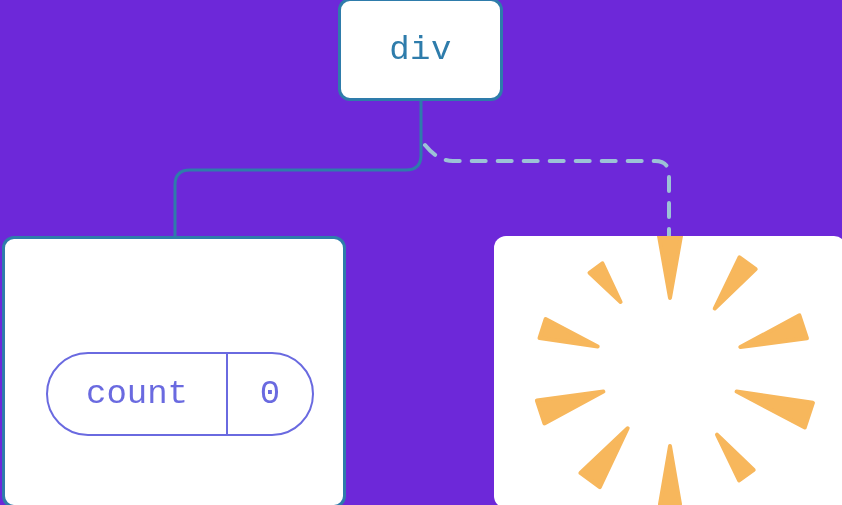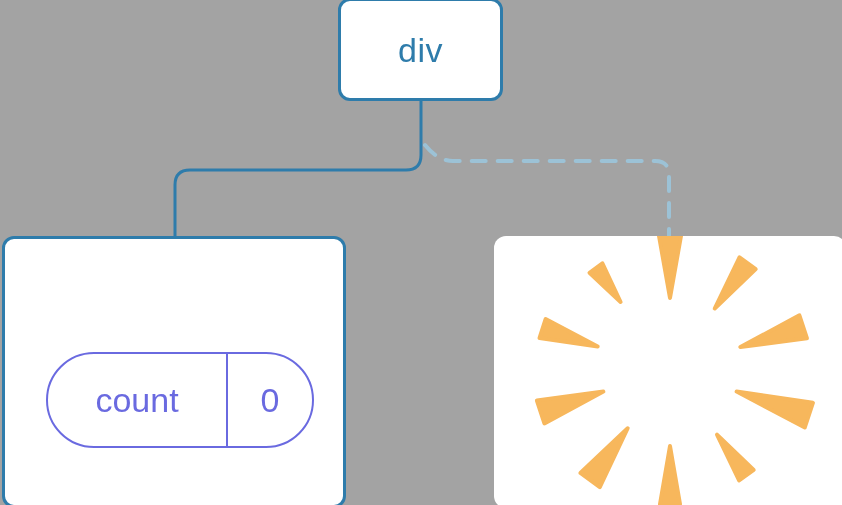--- a/index.html
+++ b/index.html
@@ -4,23 +4,23 @@
 <style>
   html, body {
     margin: 0;
     padding: 0;
     background: #ffffff;
   }
   #stage {
     position: relative;
     width: 842px;
     height: 505px;
-    background: #a3a3a3;
+    background: #6d28d9;
     overflow: hidden;
-    font-family: Liberation Sans, sans-serif;
+    font-family: Liberation Mono, monospace;
   }
 
   
   #edges {
     position: absolute;
     left: 0;
     top: 0;
     width: 842px;
     height: 505px;
     pointer-events: none;
@@ -79,21 +79,21 @@
     width: 352px;
     height: 272px;
   }
 
   
   .pill {
     position: absolute;
     left: 41px;
     top: 113px;
     width: 268px;
-    height: 96px;
+    height: 84px;
     border: 2px solid #6a6ae0;
     border-radius: 48px;
     box-sizing: border-box;
     display: flex;
     align-items: stretch;
     background: #ffffff;
   }
   .pill-key {
     flex: 0 0 178px;
     display: flex;

